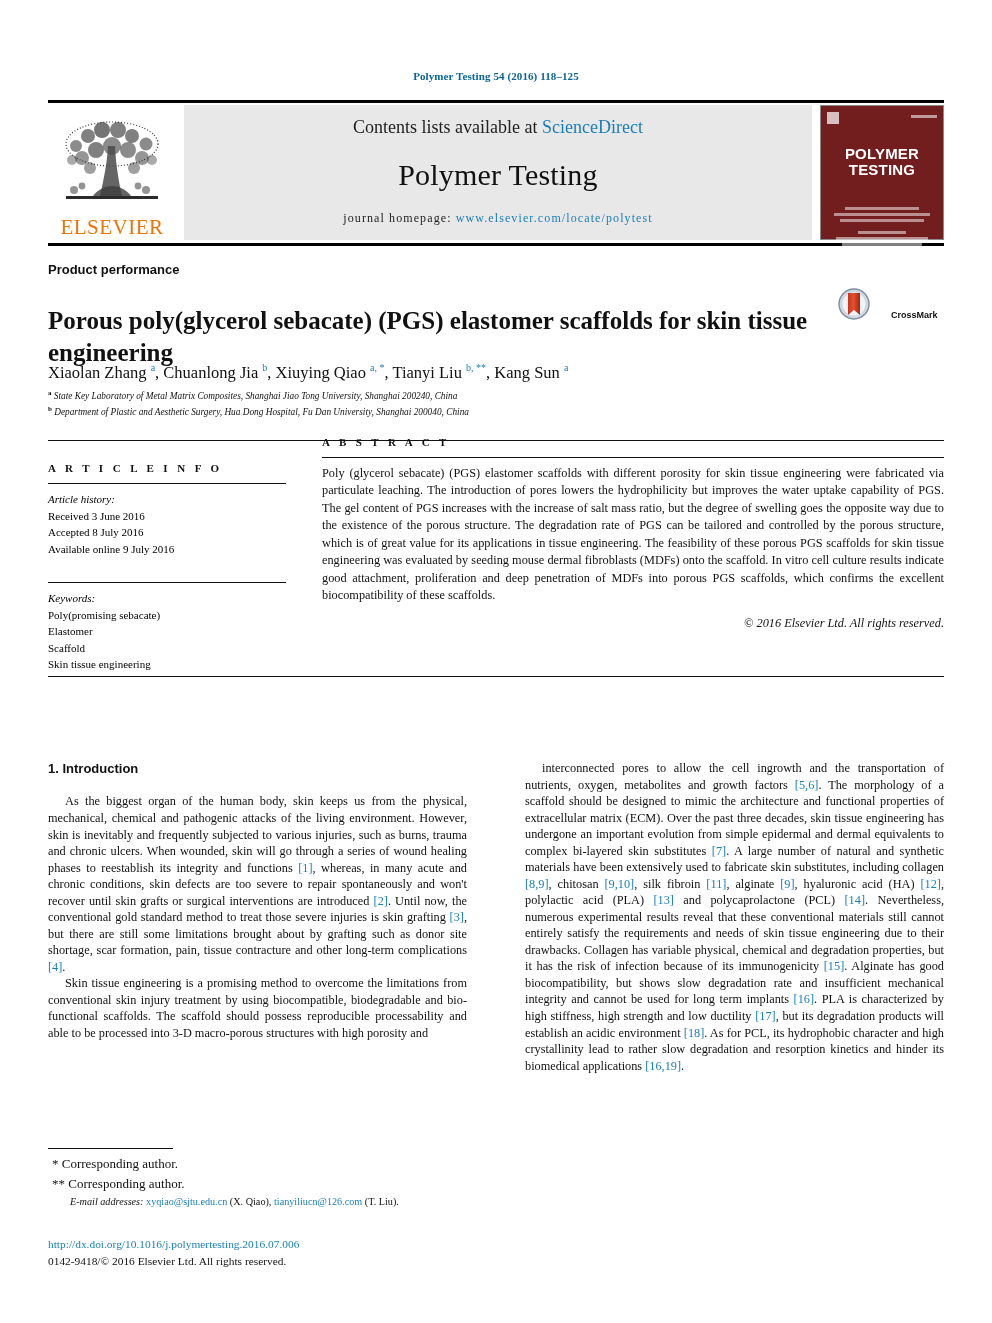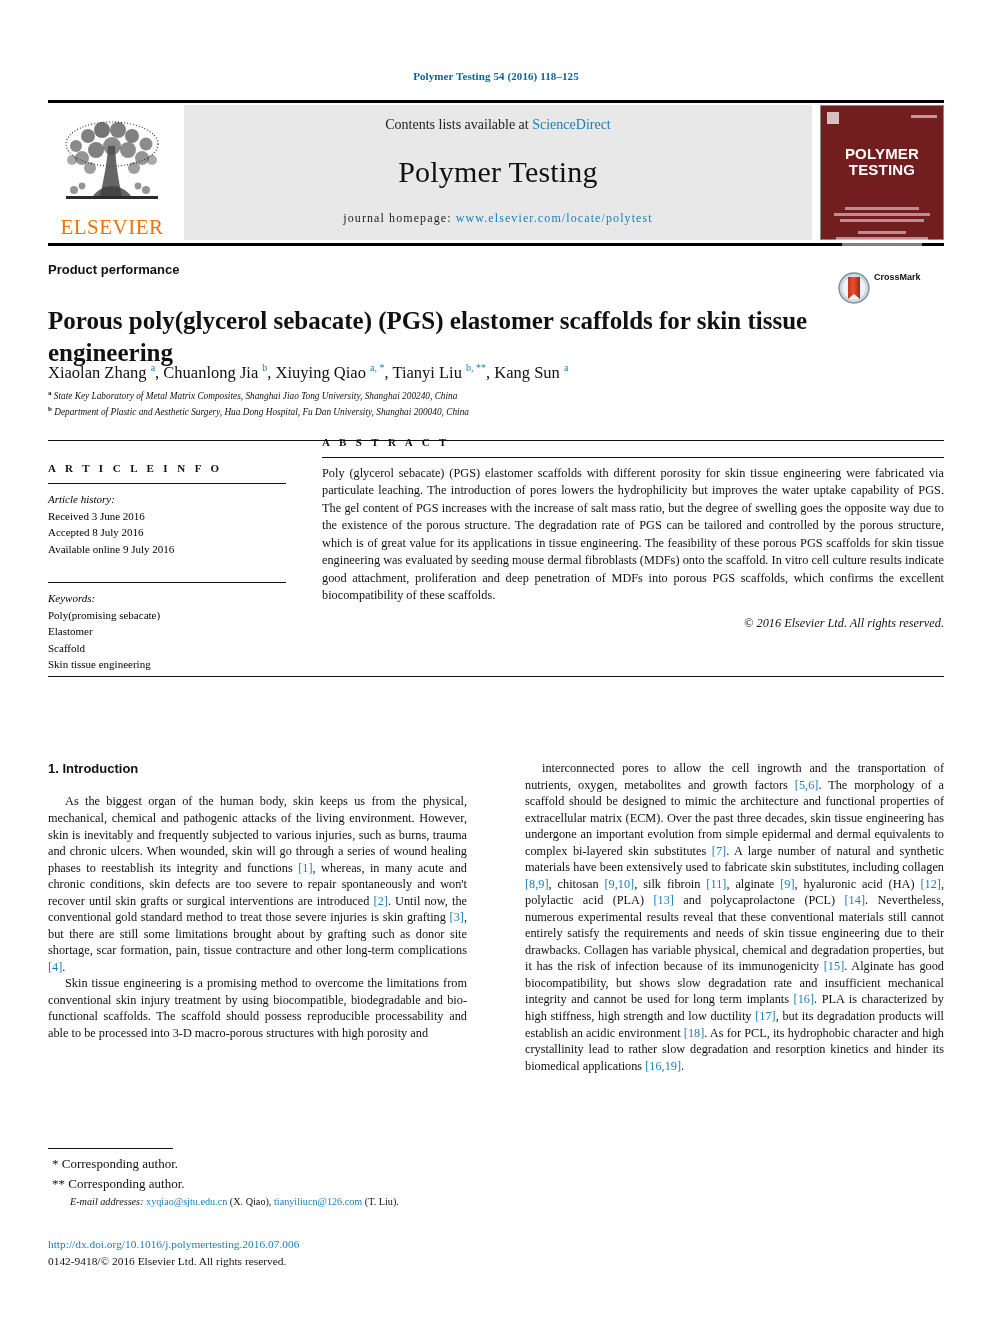--- a/index.html
+++ b/index.html
@@ -83,21 +83,21 @@
     background: #e8e8e8;
     margin: 0 8px;
     display: flex;
     flex-direction: column;
     justify-content: space-between;
     align-items: center;
     padding: 12px 0 14px 0;
     box-sizing: border-box;
   }
   .contents-line {
-    font-size: 14px;
+    font-size: 18px;
     color: #222;
   }
   .contents-line .sd {
     color: #1a7fb5;
   }
   .journal-name {
     font-family: "Liberation Serif", serif;
     font-size: 30px;
     color: #111;
     letter-spacing: 0.2px;
@@ -172,24 +172,24 @@
     position: absolute;
     left: 48px; top: 288px;
     width: 760px;
     font-size: 25px;
     line-height: 1.3;
     color: #111;
     font-family: "Liberation Serif", serif;
   }
   .crossmark {
     position: absolute;
-    left: 838px; top: 272px;
+    left: 838px; top: 288px;
     display: flex;
-    align-items: flex-start;
-    gap: 4px;
+    align-items: flex-end;
+    gap: 21px;
   }
   .crossmark-label {
     font-family: "Liberation Sans", sans-serif;
     font-weight: bold;
     font-size: 9px;
     color: #111;
   }
 
   .authors {
     position: absolute;

